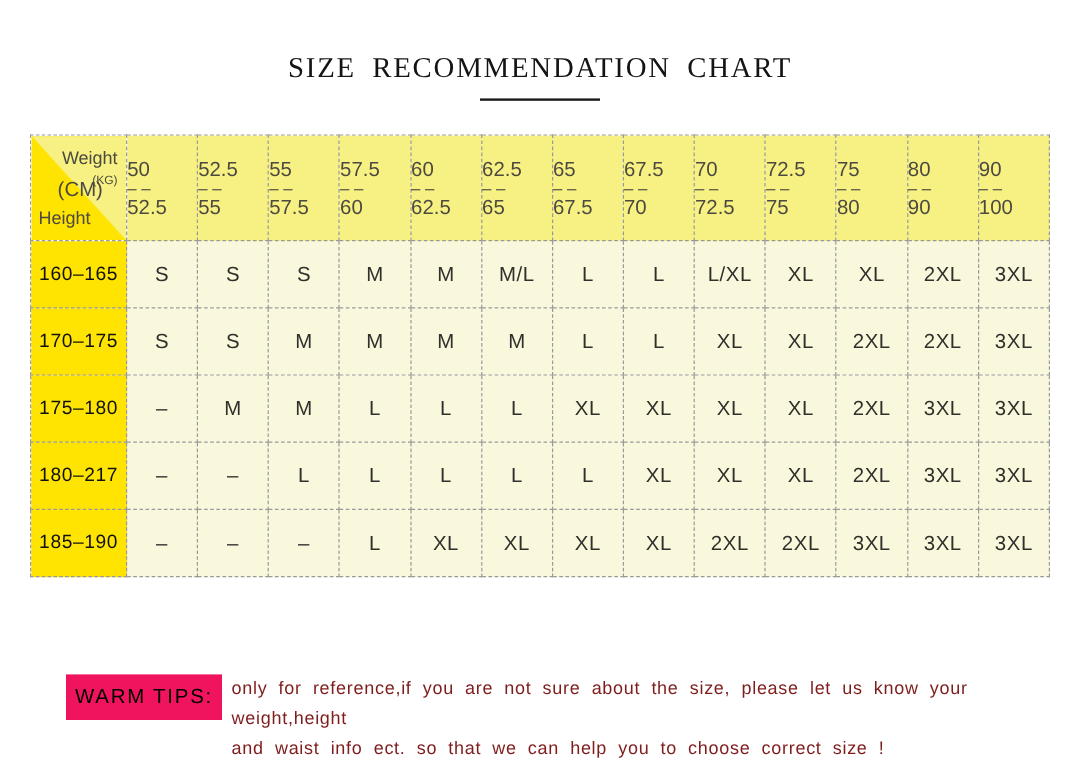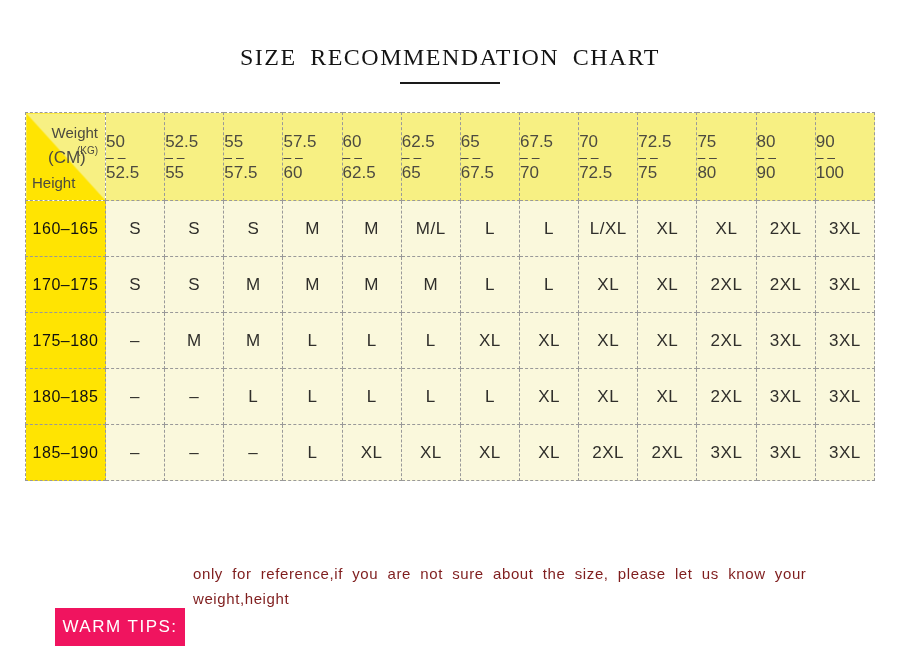--- a/index.html
+++ b/index.html
@@ -98,27 +98,26 @@
   }
 
   
   .tips-label {
     position: absolute;
     left: 55px;
     top: 562px;
     width: 130px;
     height: 38px;
     background: #f0145f;
-    color: #ffffff;
+    color: #000000;
     display: flex;
     align-items: center;
     justify-content: center;
     font-size: 17px;
     letter-spacing: 1.5px;
-    margin-top: 46px;
   }
   .tips-text {
     position: absolute;
     left: 193px;
     top: 561px;
     width: 680px;
     font-size: 15px;
     color: #7f1d1d;
     letter-spacing: 0.6px;
     word-spacing: 4.5px;
@@ -278,21 +277,21 @@
           <td class="dcell">L</td>
           <td class="dcell">XL</td>
           <td class="dcell">XL</td>
           <td class="dcell">XL</td>
           <td class="dcell">XL</td>
           <td class="dcell">2XL</td>
           <td class="dcell">3XL</td>
           <td class="dcell">3XL</td>
         </tr>
         <tr>
-          <th class="hcell">180–185</th>
+          <th class="hcell">180–217</th>
           <td class="dcell">–</td>
           <td class="dcell">–</td>
           <td class="dcell">L</td>
           <td class="dcell">L</td>
           <td class="dcell">L</td>
           <td class="dcell">L</td>
           <td class="dcell">L</td>
           <td class="dcell">XL</td>
           <td class="dcell">XL</td>
           <td class="dcell">XL</td>
@@ -315,15 +314,16 @@
           <td class="dcell">3XL</td>
           <td class="dcell">3XL</td>
           <td class="dcell">3XL</td>
         </tr>
       </tbody>
   </table>
 
   <div class="tips-label">WARM TIPS:</div>
   <div class="tips-text">
     <div>only for reference,if you are not sure about the size, please let us know your weight,height</div>
+    <div>and waist info ect. so that we can help you to choose correct size !</div>
   </div>
 
 </div>
 
 </body></html>

